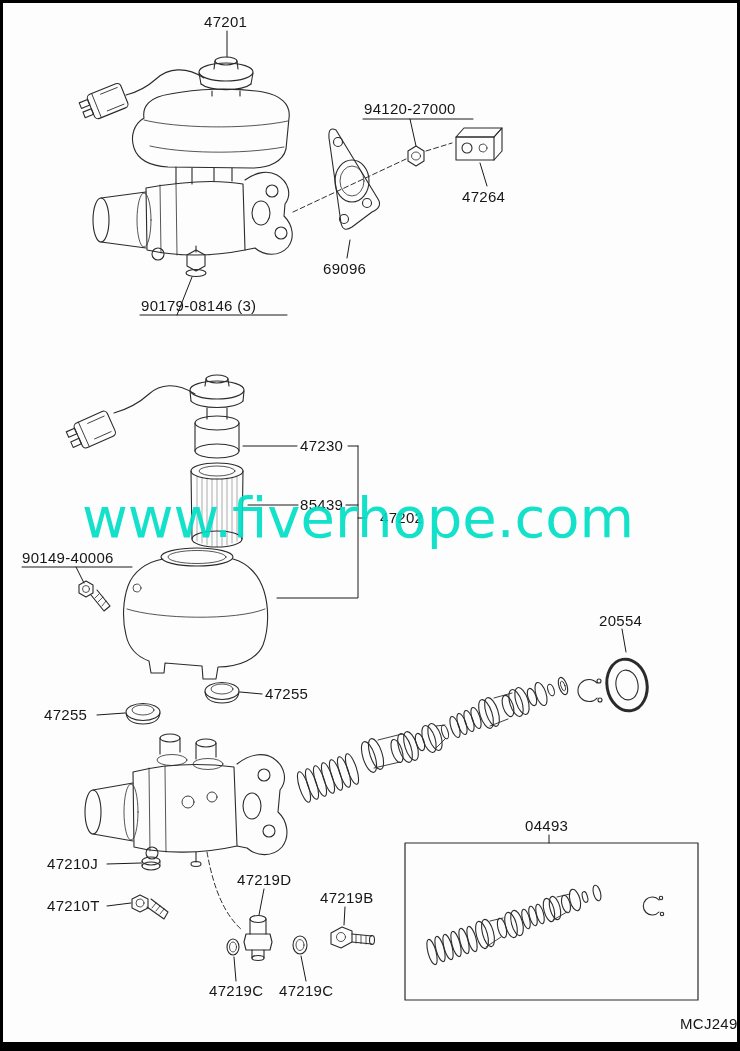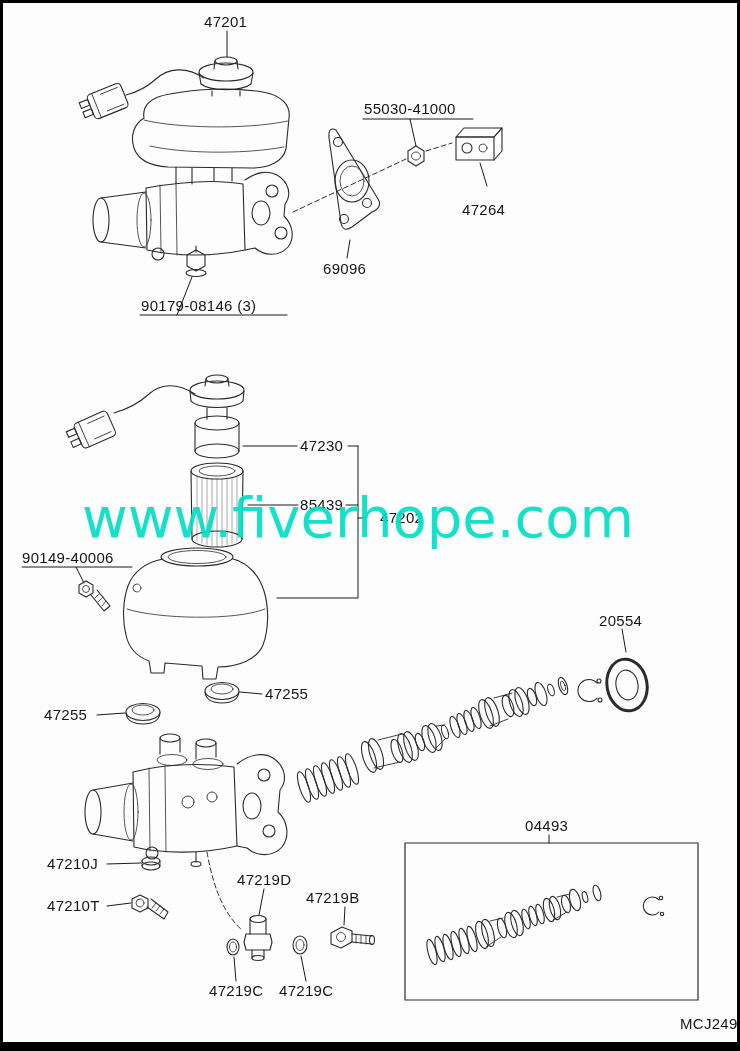--- a/index.html
+++ b/index.html
@@ -330,35 +330,35 @@
         <ellipse cx="597" cy="893" rx="3.5" ry="8" transform="rotate(-15 597 893)"></ellipse>
 
         <path d="M659,900 A9,9 0 1 0 659,912"></path>
         <circle cx="661" cy="898" r="1.7"></circle>
         <circle cx="662" cy="914" r="1.7"></circle>
       </g>
     </g>
   </svg>
 
   <div class="part-label" style="left:204px;top:14px">47201</div>
-  <div class="part-label" style="left:364px;top:101px">55030-41000</div>
-  <div class="part-label" style="left:462px;top:202px">47264</div>
+  <div class="part-label" style="left:364px;top:101px">94120-27000</div>
+  <div class="part-label" style="left:462px;top:189px">47264</div>
   <div class="part-label" style="left:323px;top:261px">69096</div>
   <div class="part-label" style="left:141px;top:298px">90179-08146 (3)</div>
   <div class="part-label" style="left:300px;top:438px">47230</div>
   <div class="part-label" style="left:300px;top:497px">85439</div>
   <div class="part-label" style="left:380px;top:510px">47202</div>
   <div class="part-label" style="left:22px;top:550px">90149-40006</div>
   <div class="part-label" style="left:599px;top:613px">20554</div>
   <div class="part-label" style="left:265px;top:686px">47255</div>
   <div class="part-label" style="left:44px;top:707px">47255</div>
   <div class="part-label" style="left:47px;top:856px">47210J</div>
   <div class="part-label" style="left:47px;top:898px">47210T</div>
   <div class="part-label" style="left:237px;top:872px">47219D</div>
-  <div class="part-label" style="left:306px;top:890px">47219B</div>
+  <div class="part-label" style="left:320px;top:890px">47219B</div>
   <div class="part-label" style="left:209px;top:983px">47219C</div>
   <div class="part-label" style="left:279px;top:983px">47219C</div>
   <div class="part-label" style="left:525px;top:818px">04493</div>
 
   <div class="watermark" style="color: rgb(0, 223, 198);">www.fiverhope.com</div>
 
   <div class="part-label" style="left:680px;top:1016px">MCJ249</div>
 
   <div class="frame"></div>
 </div>

